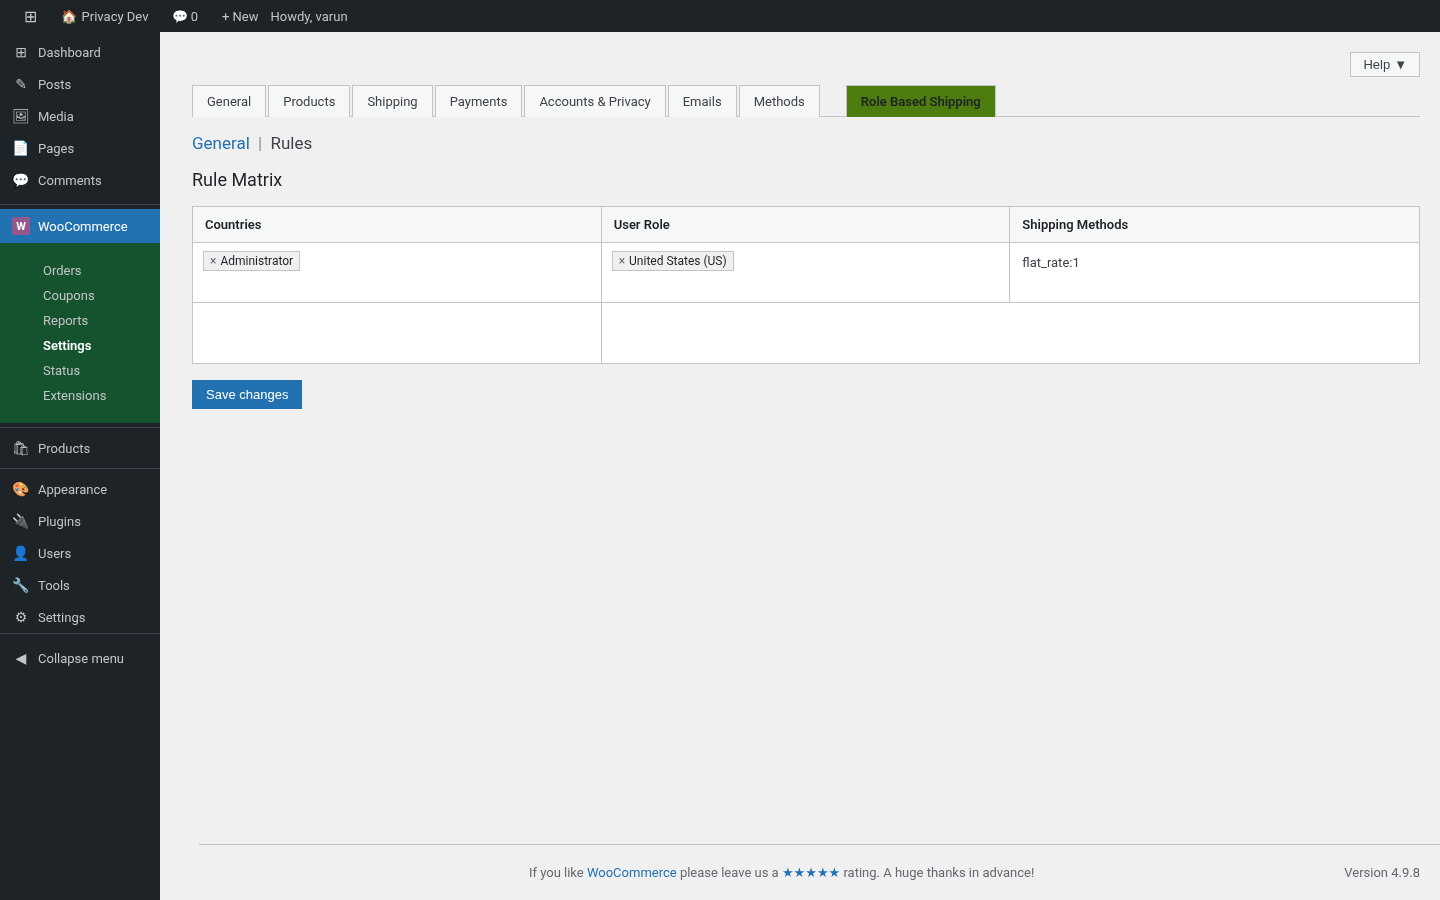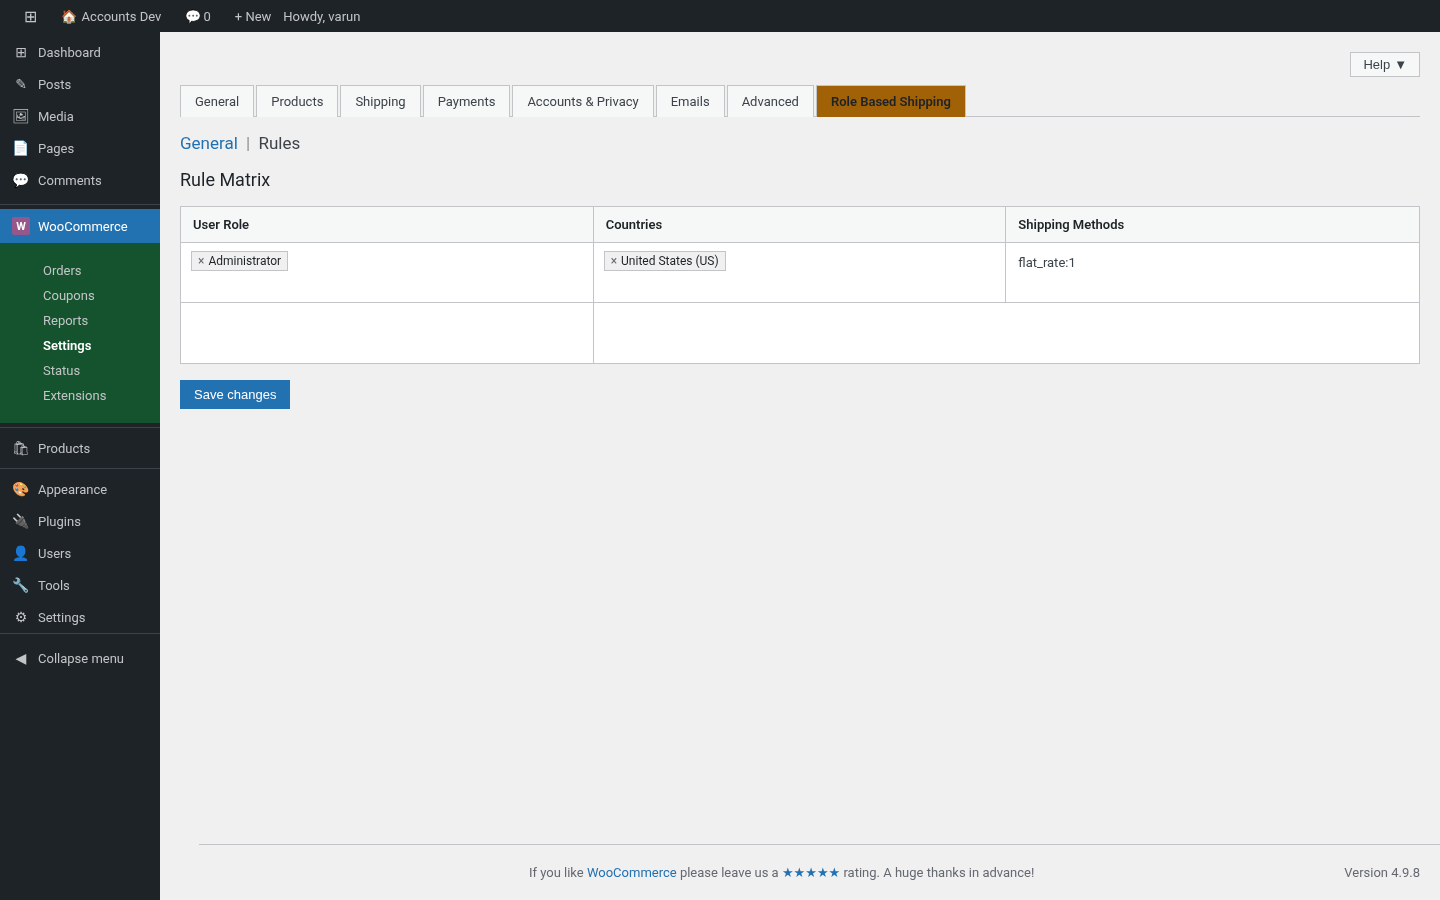--- a/index.html
+++ b/index.html
@@ -64,21 +64,21 @@
 
     .sidebar-separator {
       border: none;
       border-top: 1px solid #3c434a;
       margin: 4px 0;
     }
 
     
     .main-content {
       flex: 1;
-      padding: 20px 20px 20px 20px;
+      padding: 20px 20px 20px 32px;
       background: #f0f0f1;
     }
 
     
     .help-area {
       display: flex;
       justify-content: flex-end;
       margin-bottom: 8px;
     }
     .help-btn {
@@ -106,24 +106,25 @@
       background: #f6f7f7;
       border: 1px solid #c3c4c7;
       border-bottom: none;
       cursor: pointer;
       font-size: 13px;
       color: #3c434a;
       text-decoration: none;
       margin-bottom: -1px;
     }
     .tab.active {
-      background: #a16207;
+      background: #4d7c0f;
       border-bottom-color: #fff;
       font-weight: 600;
       color: #1d2327;
+      margin-left: 24px;
     }
 
     
     .breadcrumb {
       font-size: 17px;
       margin-bottom: 16px;
       color: #3c434a;
     }
     .breadcrumb a { color: #2271b1; text-decoration: none; }
     .breadcrumb .separator { margin: 0 4px; color: #8c8f94; }
@@ -243,21 +244,21 @@
 </head>
 <body>
 
 <div id="wpadminbar">
   <div class="adminbar-items">
     <div class="adminbar-item">
       <span style="font-size:16px;">⊞</span>
     </div>
     <div class="adminbar-item">
       <span style="margin-right:4px;">🏠</span>
-      <span>Accounts Dev</span>
+      <span>Privacy Dev</span>
     </div>
     <div class="adminbar-item">
       <span>💬</span>
       <span style="margin-left:2px;">0</span>
     </div>
     <div class="adminbar-item">
       <span>+ New</span>
     </div>
     <div style="margin-left:auto; display:flex; align-items:center; gap:12px;">
       <span style="color:#c3c4c7;">Howdy, varun</span>
@@ -379,43 +380,43 @@
       <a class="tab">
         <span>Payments</span>
       </a>
       <a class="tab">
         <span>Accounts &amp; Privacy</span>
       </a>
       <a class="tab">
         <span>Emails</span>
       </a>
       <a class="tab">
-        <span>Advanced</span>
+        <span>Methods</span>
       </a>
       <a class="tab active">
         <span>Role Based Shipping</span>
       </a>
     </div>
 
     
     <div class="breadcrumb">
       <a>General</a>
       <span class="separator">|</span>
       <span class="current">Rules</span>
     </div>
 
     
     <h1 class="page-title">Rule Matrix</h1>
 
     
     <div class="rule-matrix">
 
       <div class="rule-matrix-header">
+        <div class="rule-matrix-header-cell">Countries</div>
         <div class="rule-matrix-header-cell">User Role</div>
-        <div class="rule-matrix-header-cell">Countries</div>
         <div class="rule-matrix-header-cell">Shipping Methods</div>
       </div>
 
       <div class="rule-matrix-row">
         <div class="rule-matrix-cell">
           <span class="tag">
             <span style="cursor:pointer; color:#646970;">×</span>
             <span>Administrator</span>
           </span>
         </div>

